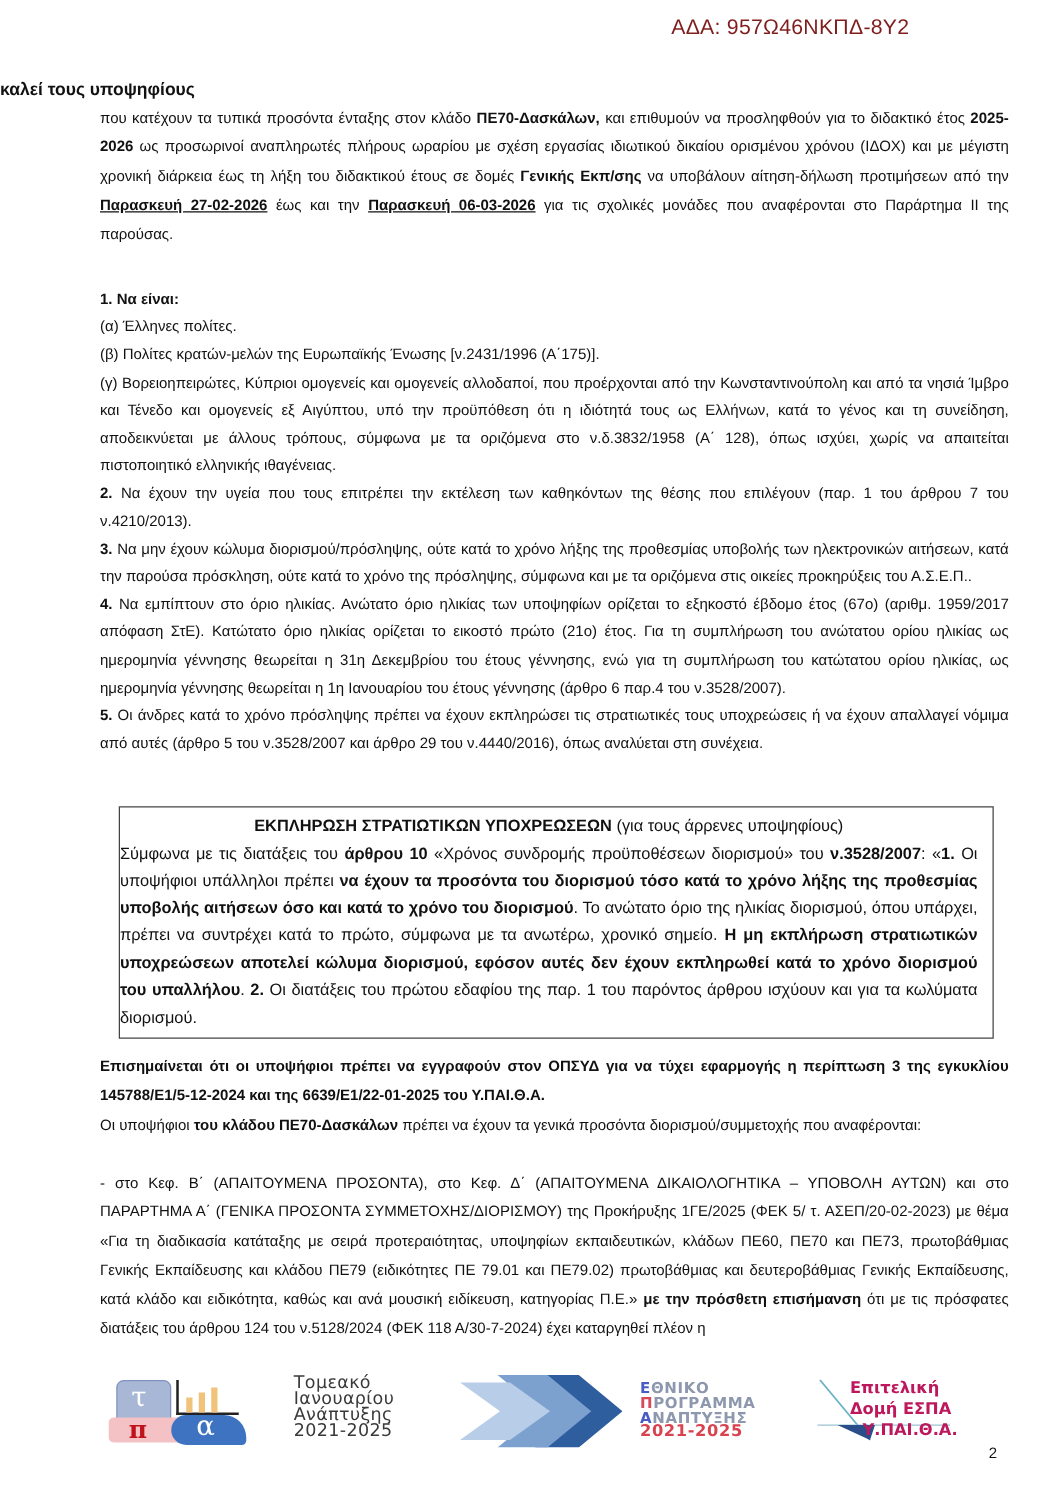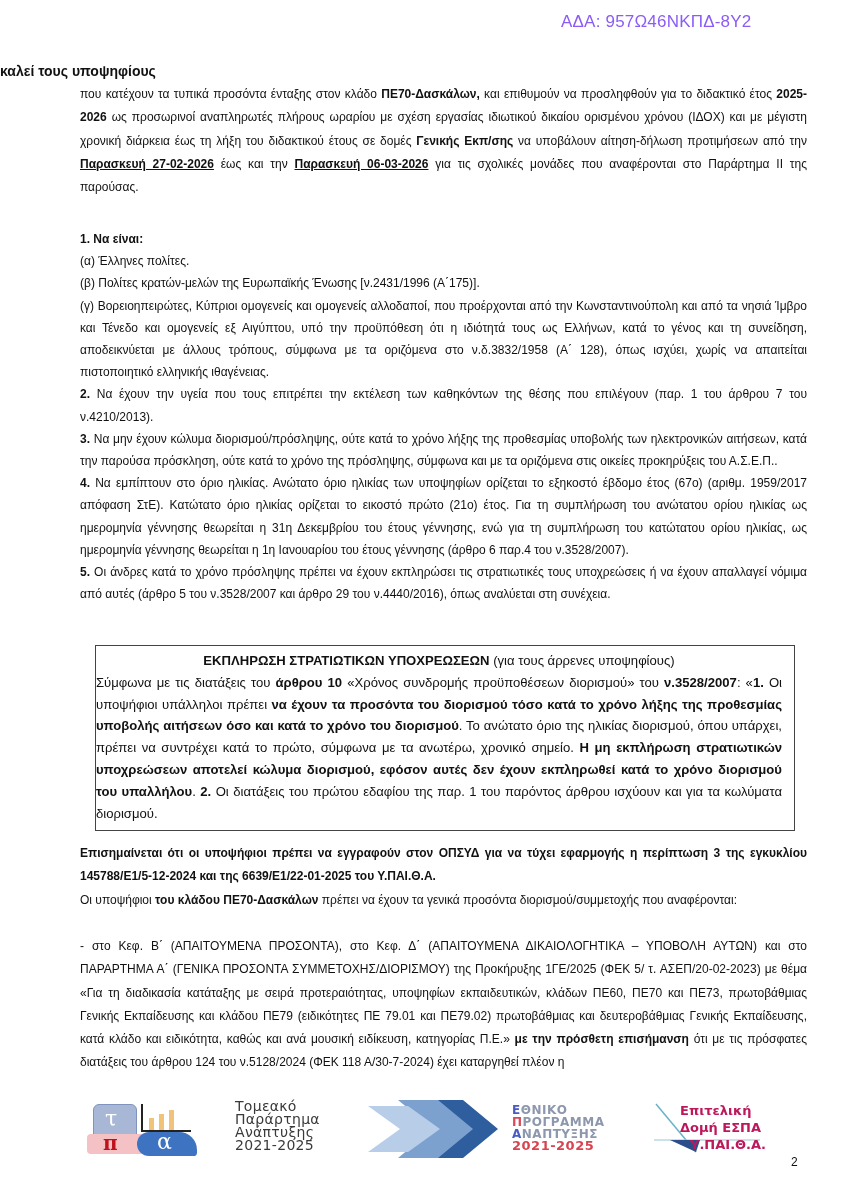--- a/index.html
+++ b/index.html
@@ -1,18 +1,18 @@
 <!DOCTYPE html>
 <html><head>
 <meta charset="utf-8">
 <style>
   html, body { margin:0; padding:0; background:#ffffff; }
   body { width:849px; height:1200px; position:relative; overflow:hidden;
          font-family:"Liberation Sans", sans-serif; color:#111; }
-  .ada { position:absolute; top:12px; left:561px; font-size:17px; letter-spacing:0.2px; color:#8b5cf6; }
+  .ada { position:absolute; top:12px; left:537px; font-size:17px; letter-spacing:0.2px; color:#7f1d1d; }
   .doc { position:absolute; left:80px; width:727px; font-family:"Liberation Sans Narrow","Liberation Sans", sans-serif;
          font-size:12px; line-height:23.3px; color:#111; }
   .center-title { position:absolute; top:63px; left:0; width:843px; text-align:left; font-weight:bold; font-size:14px; }
   .p-just { text-align:justify; text-align-last:left; }
   .u { text-decoration:underline; font-weight:bold; }
   b { font-weight:bold; }
   .p1 { top:83px; }
   .p2 { top:228px; line-height:22.2px; }
   .box { position:absolute; top:645px; left:95px; width:686px; border:1.5px solid #444;
          padding:4px 12px 6px 0; font-family:"Liberation Sans", sans-serif; font-size:13.1px; line-height:21.8px; }
@@ -70,21 +70,21 @@
     <div style="position:absolute;left:74px;top:16px;width:5px;height:16px;background:#f0c27a;"></div>
     <div style="position:absolute;left:84px;top:12px;width:5px;height:20px;background:#f0c27a;"></div>
     <div style="position:absolute;left:2px;top:36px;width:60px;height:20px;background:#f4c1c4;border-radius:4px;"></div>
     <div style="position:absolute;left:18px;top:33px;color:#c0121b;font-family:'DejaVu Serif',serif;font-size:20px;font-weight:bold;">π</div>
     <div style="position:absolute;left:52px;top:34px;width:60px;height:24px;background:#3d73c0;border-radius:20px 30px 6px 20px;"></div>
     <div style="position:absolute;left:72px;top:31px;color:#fff;font-family:'DejaVu Serif',serif;font-size:22px;">α</div>
   </div>
 
   <div class="logo" style="left:150px;top:2px;font-family:'DejaVu Sans',sans-serif;font-size:14px;line-height:13px;color:#3a3a3a;letter-spacing:0.3px;">
     <div>Τομεακό</div>
-    <div>Παράρτημα</div>
+    <div>Ιανουαρίου</div>
     <div>Ανάπτυξης</div>
     <div>2021-2025</div>
   </div>
 
   <div class="logo" style="left:283px;top:2px;width:130px;height:58px;">
     <svg width="130" height="58" viewBox="0 0 130 58">
       <polygon points="60,0 95,0 130,29 95,58 60,58 95,29" fill="#2f5e9e"></polygon>
       <polygon points="30,0 70,0 105,29 70,58 30,58 65,29" fill="#7da1cf"></polygon>
       <polygon points="0,6 40,6 72,29 40,52 0,52 32,29" fill="#b8cde8"></polygon>
     </svg>

